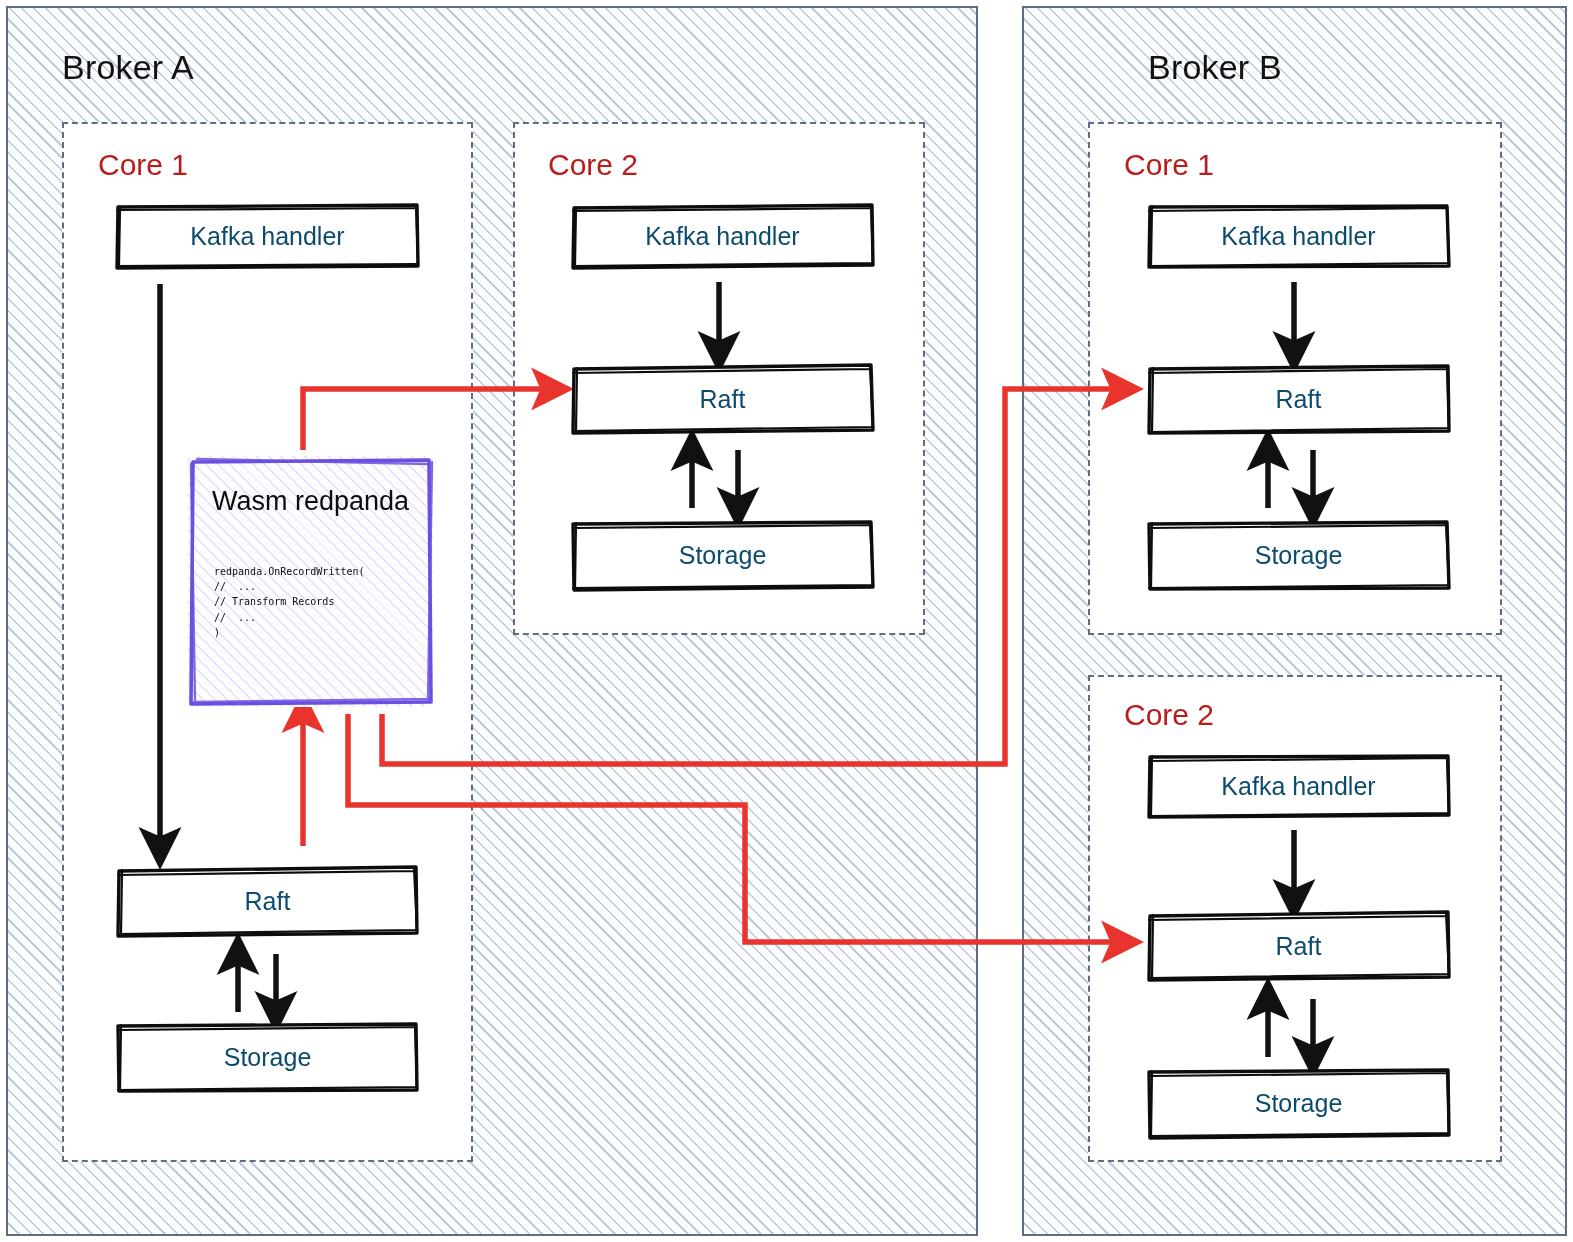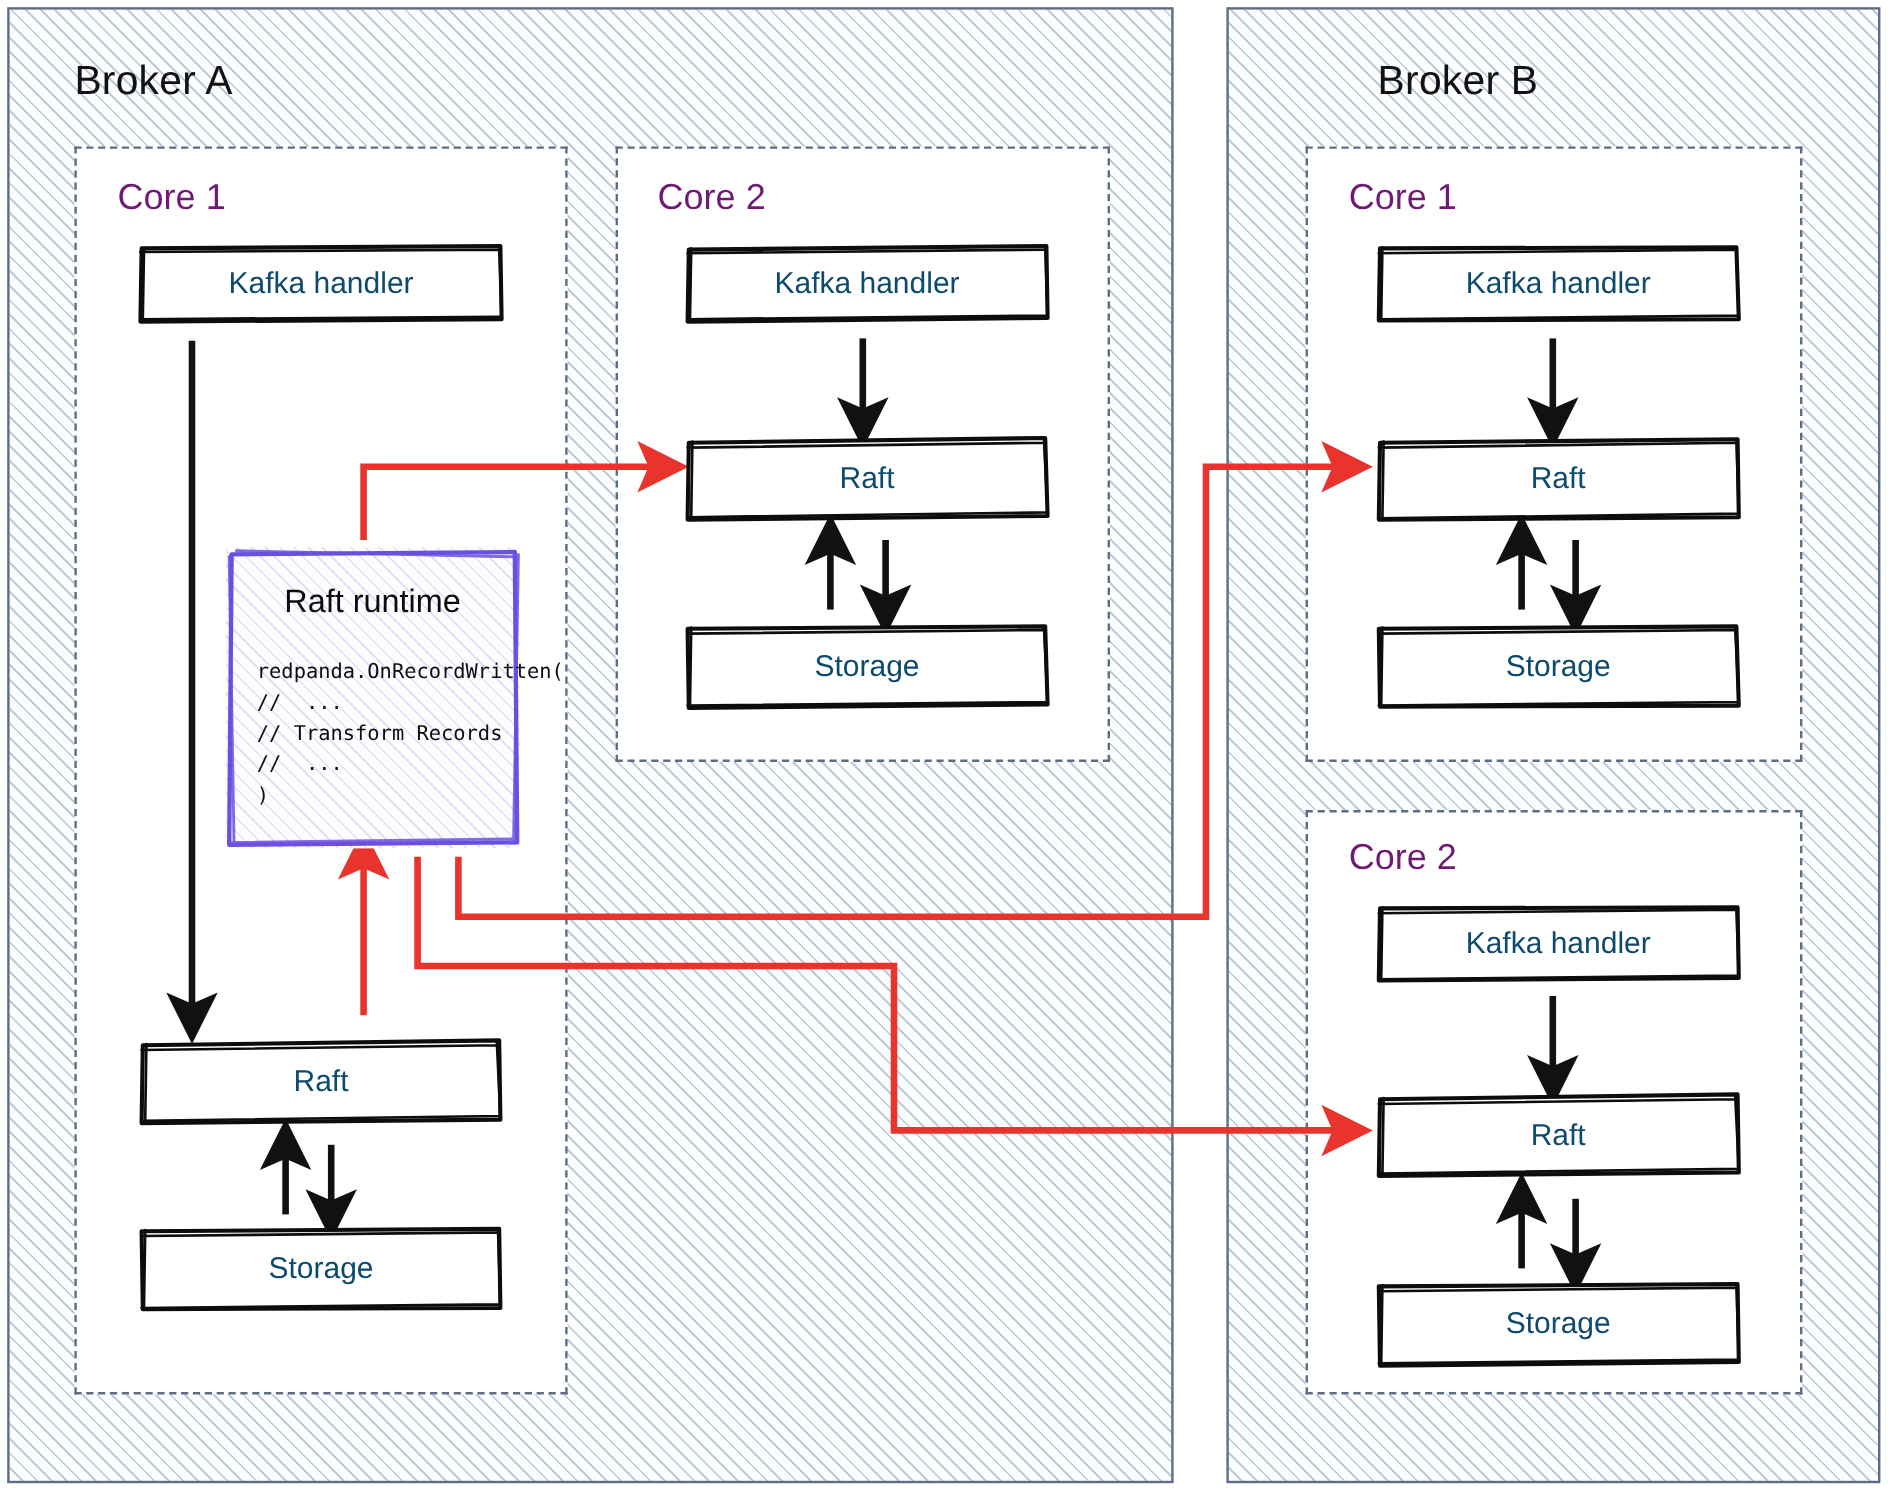--- a/index.html
+++ b/index.html
@@ -33,21 +33,21 @@
 
   
   .core {
     position: absolute;
     border: 2.5px dashed #5d6d84;
     background: #ffffff;
   }
   .core-title {
     position: absolute;
     font-size: 30px;
-    color: #701a75;
+    color: #b91c1c;
     white-space: nowrap;
   }
 
   
   .hbox { position: absolute; }
   .hbox svg { position: absolute; inset: 0; overflow: visible; }
   .hbox .hlabel {
     position: absolute; inset: 0;
     display: flex; align-items: center; justify-content: center;
     font-size: 25px; color: #0c4a6e;
@@ -64,23 +64,23 @@
         rgba(120,110,230,0.00) 7px,
         rgba(120,110,230,0.20) 7px,
         rgba(120,110,230,0.20) 8.4px);
   }
   .wasm svg { position: absolute; inset: 0; overflow: visible; }
   .wasm-title {
     position: absolute; top: 30px; left: 0; right: 0;
     text-align: center; font-size: 27px; color: #0d0d0d;
   }
   .wasm-code {
-    position: absolute; top: 92px; left: 26px;
+    position: absolute; top: 108px; left: 26px;
     font-family: "DejaVu Sans Mono", monospace;
-    font-size: 17px; line-height: 1.52;
+    font-size: 10px; line-height: 1.52;
     color: #0d0d0d; white-space: pre;
   }
 
   
   .layer { position: absolute; inset: 0; overflow: visible; pointer-events: none; }
 </style>
 </head>
 <body>
 
 <div id="stage">
@@ -170,21 +170,21 @@
       <path d="M4,10 L300,7 M301,67 L3,70 M6,5 L5,69 M300,5 L302,68" fill="none" stroke="#0d0d0d" stroke-width="2.2" stroke-linecap="round"></path>
     </svg>
     <div class="hlabel">Storage</div>
   </div>
 
   <div class="wasm" style="left:188px; top:456px; width:245px; height:251px;">
     <svg viewBox="0 0 245 251" preserveAspectRatio="none">
       <path d="M5,6 L241,4 L243,246 L3,248 Z" fill="none" stroke="#6b4fe0" stroke-width="3.6" stroke-linejoin="round"></path>
       <path d="M9,3 L240,8 M241,243 L6,246 M3,8 L7,245 M244,6 L240,244" fill="none" stroke="#6b4fe0" stroke-width="2.4" stroke-linecap="round" opacity="0.85"></path>
     </svg>
-    <div class="wasm-title">Raft runtime</div>
+    <div class="wasm-title">Wasm redpanda</div>
     <div class="wasm-code">redpanda.OnRecordWritten(
 //  ...
 // Transform Records
 //  ...
 )</div>
   </div>
 
   <div class="hbox" style="left:570px; top:202px; width:305px; height:68px;">
     <svg viewBox="0 0 305 68" preserveAspectRatio="none">
       <path d="M4,6 L302,3 L303,63 L3,66 Z" fill="#ffffff" stroke="#0d0d0d" stroke-width="3.4" stroke-linejoin="round"></path>

